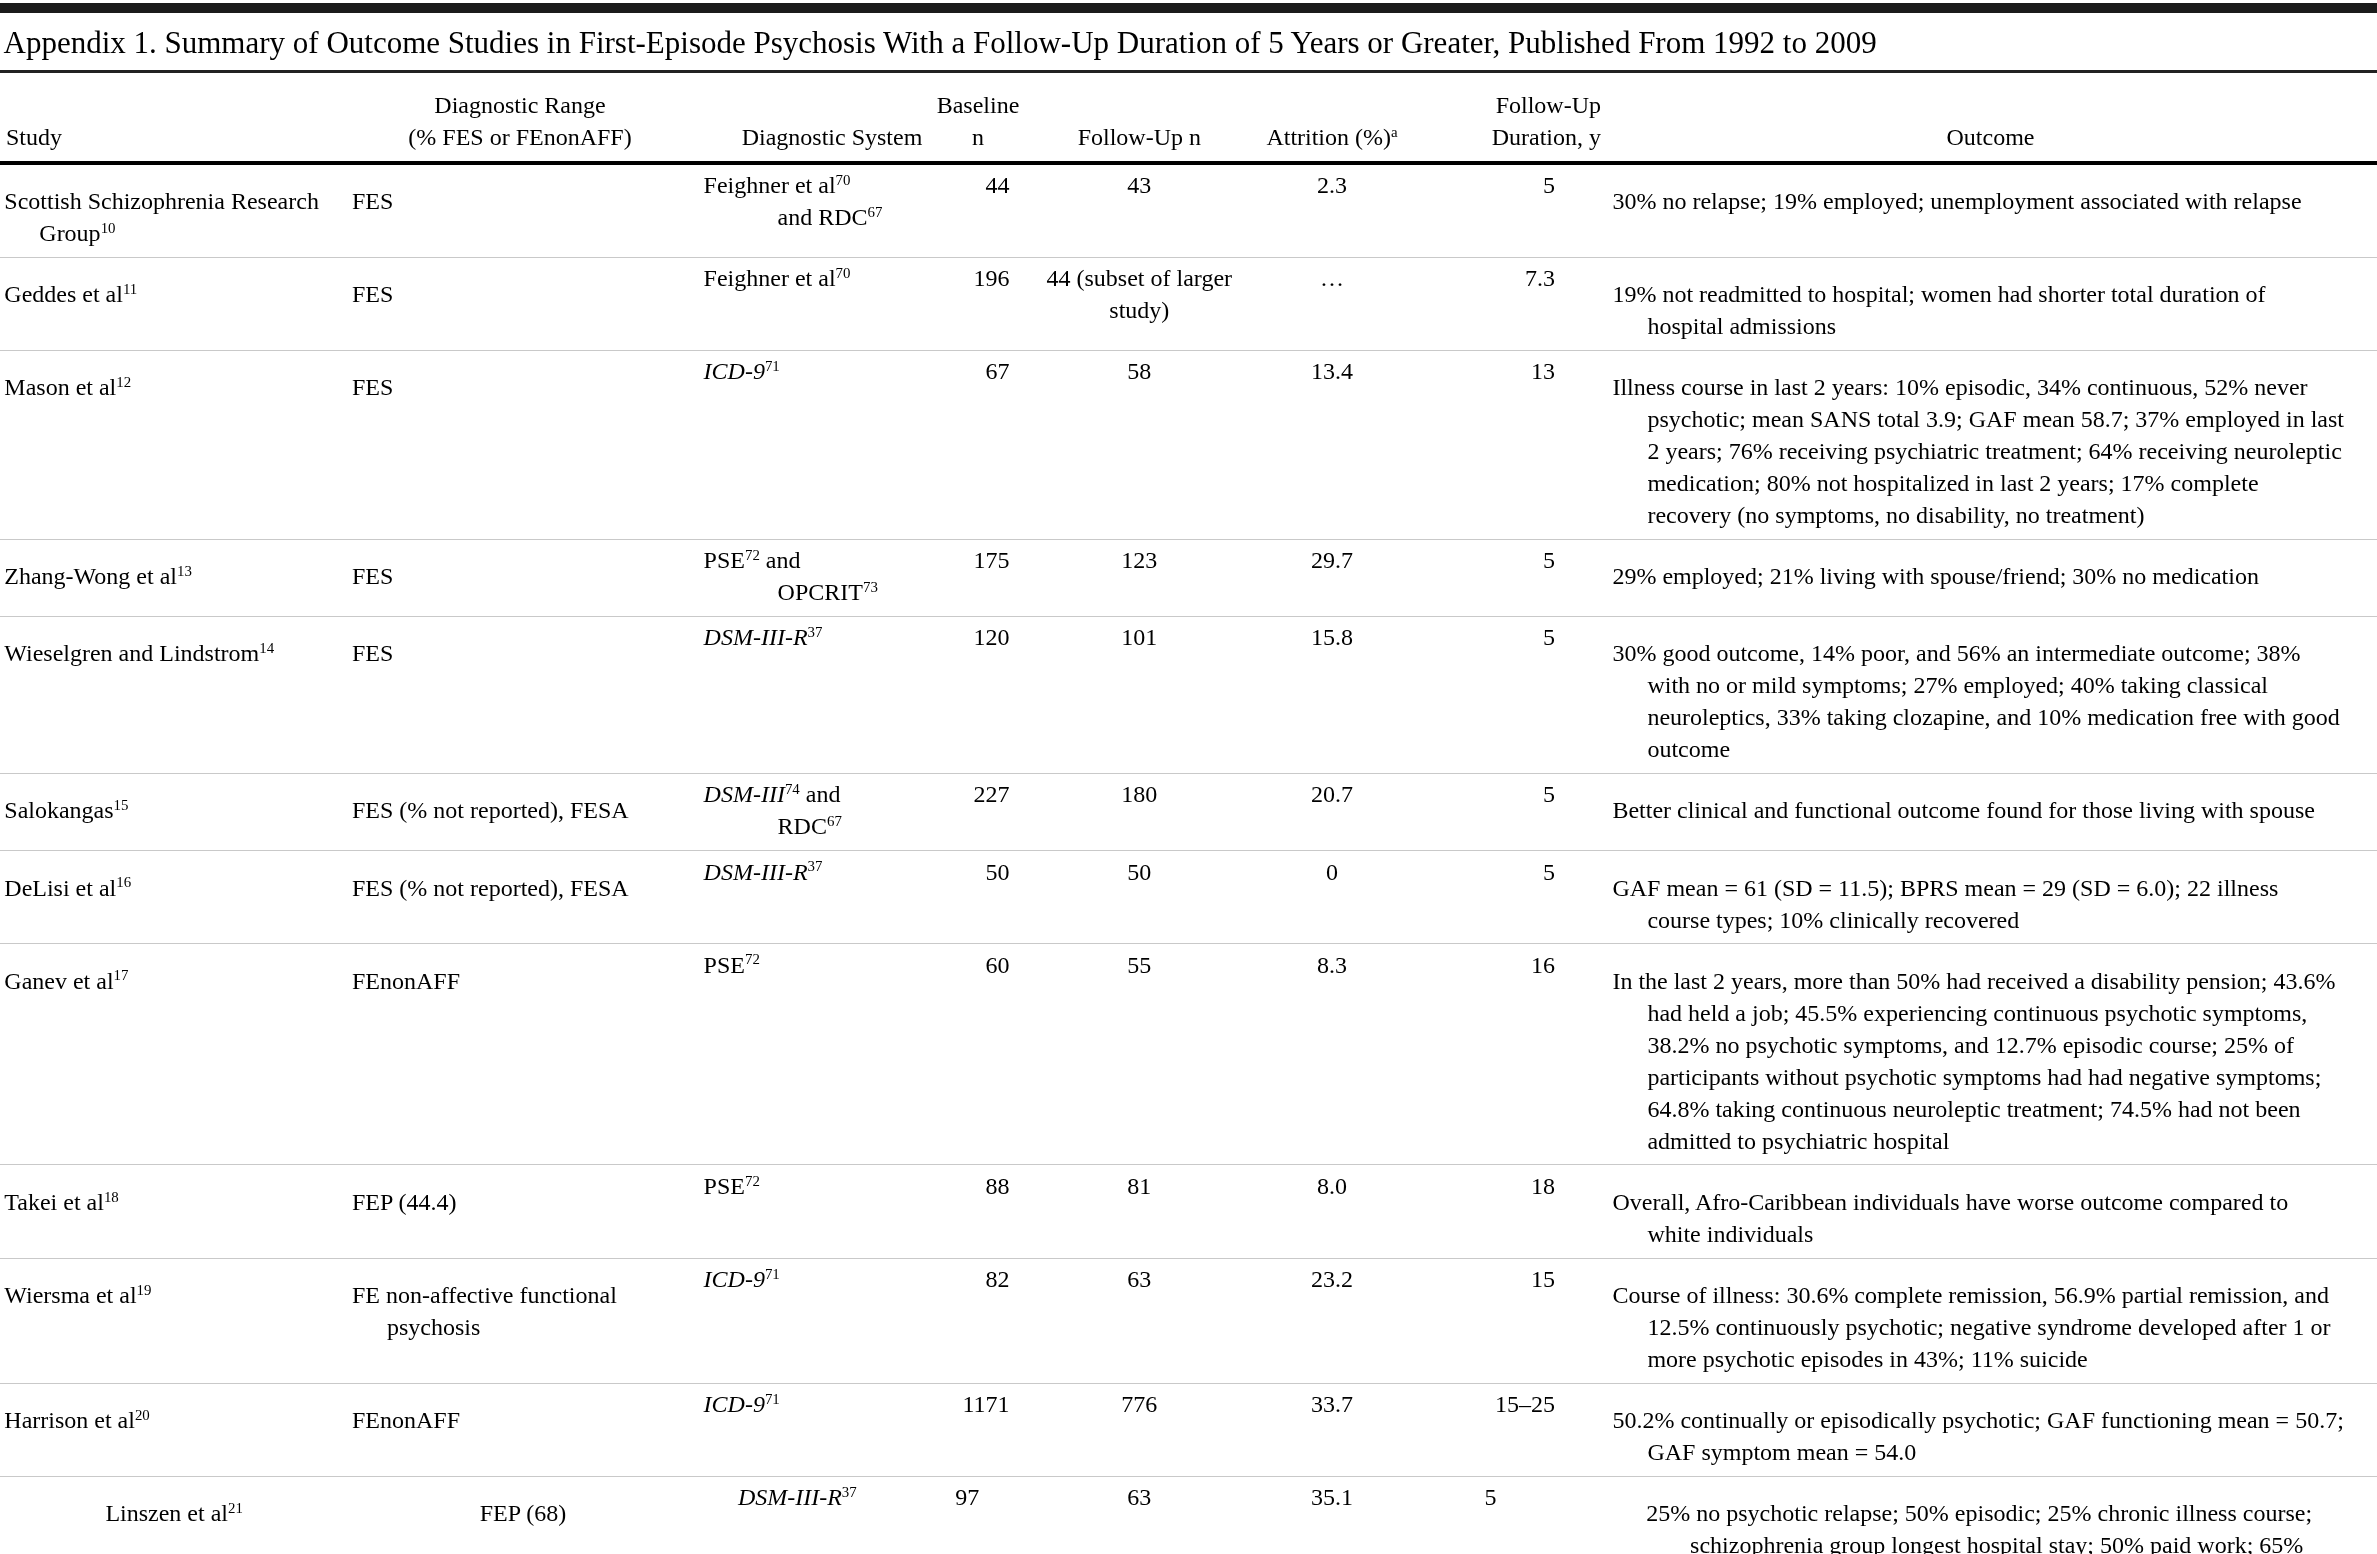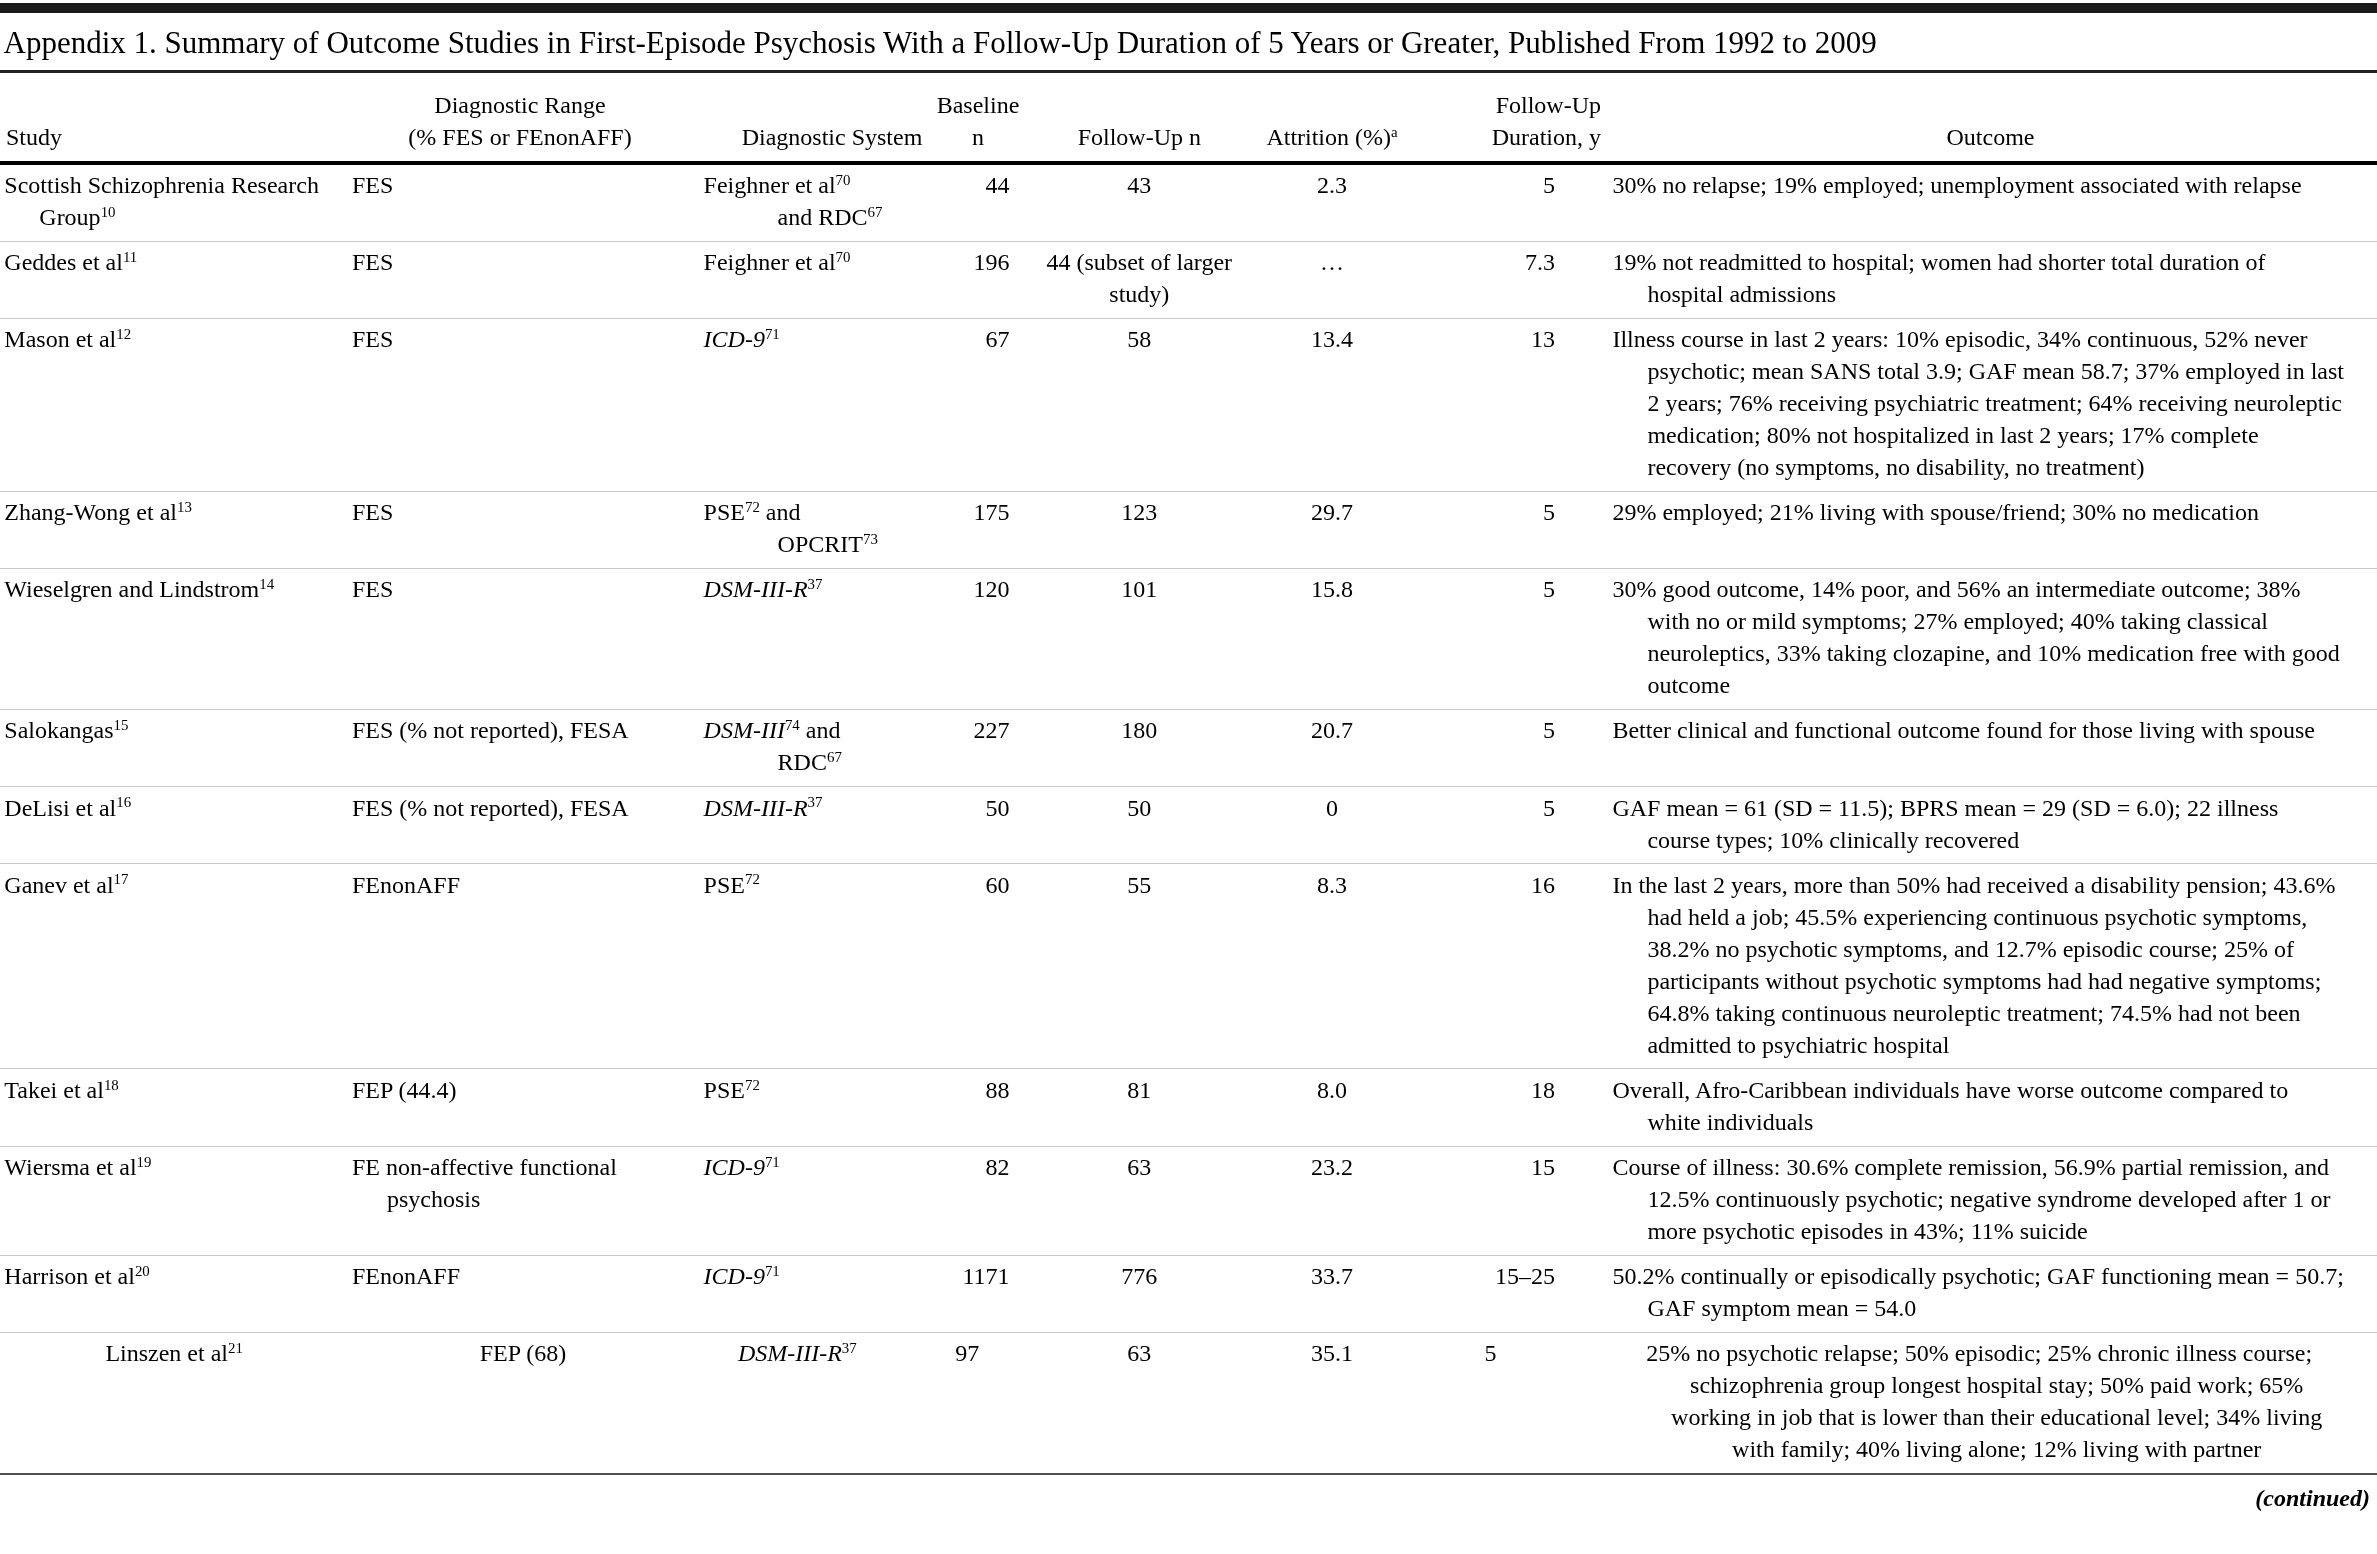--- a/index.html
+++ b/index.html
@@ -48,21 +48,21 @@
   th.c4{text-align:center;}
   td.c4{text-align:right;padding-right:22.4px;}
   th.c5{text-align:center;padding-left:8.6px;}
   td.c5{text-align:center;padding-left:8.6px;}
   th.c6{text-align:center;}
   td.c6{text-align:center;}
   th.c7{text-align:right;padding-left:35px;}
   td.c7{text-align:right;padding-right:47px;}
   th.c8{text-align:center;}
   td.c8{padding-left:10.4px;padding-right:33px;}
-  .hang{padding-left:35px;text-indent:-35px;}
+  .hang{padding-left:35px;text-indent:-35px;margin-top:16px;}
   .hang2{padding-left:74px;text-indent:-74px;}
   sup{font-size:0.62em;line-height:0;vertical-align:baseline;position:relative;top:-0.55em;}
   .it{font-style:italic;}
   .continued{
     text-align:right;
     font-weight:bold;
     font-style:italic;
     font-size:24px;
     padding:7px 7px 0 0;
   }

